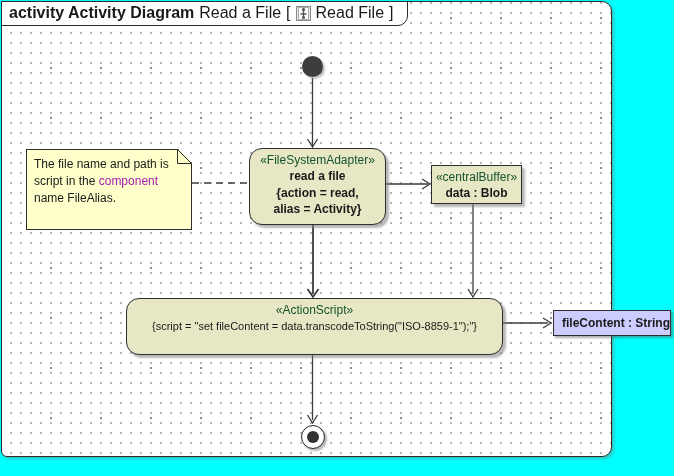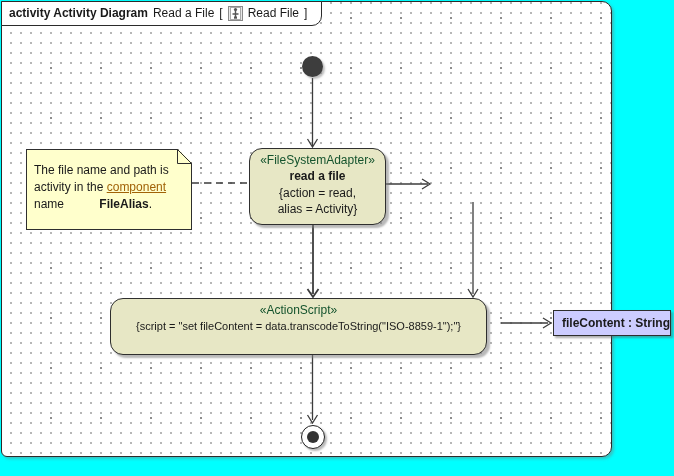--- a/index.html
+++ b/index.html
@@ -19,67 +19,67 @@
     background-size:50px 50px,10px 10px;
     background-position:24px 41px,4px 6px;
     border:1px solid #2b2b2b;
     border-radius:0 10px 10px 6px;
     box-shadow:2px 2px 3px rgba(120,120,120,.45);
   }
   .tab{
     position:absolute;left:-1px;top:-1px;height:20px;z-index:6;
     background:#ffffff;border:1px solid #2b2b2b;border-radius:0 0 10px 0;
     display:flex;align-items:center;gap:5px;
-    padding:1px 14px 2px 7px;font-size:12px;white-space:nowrap;
+    padding:1px 14px 2px 7px;font-size:16px;white-space:nowrap;
   }
   .tab .bold{font-weight:bold;}
   .tab .tok{margin:0;}
   .diagram-icon{width:15px;height:15px;display:inline-block;}
   
   svg.connectors{position:absolute;left:0;top:0;z-index:1;}
   
   .node{
     position:absolute;z-index:3;background:#e7e7c5;border:1.5px solid #2e2e2e;
     box-shadow:3px 3px 2px rgba(125,125,125,.55);
     display:flex;flex-direction:column;align-items:center;justify-content:flex-start;
     font-size:12px;text-align:center;
   }
   .rounded{border-radius:13px;}
   .stereotype{color:#14532d;line-height:16px;margin-top:3px;text-align:center;}
   .node-name{font-weight:bold;line-height:17px;}
-  .node-prop{line-height:16px;}
+  .node-prop{line-height:16px;font-weight:bold;}
   .script-line{line-height:17px;font-size:11px;white-space:nowrap;}
   .read-file{left:247px;top:146px;width:135px;height:75px;}
   .buffer{left:429px;top:163px;width:89px;height:37px;}
-  .transcode{left:108px;top:296px;width:375px;height:55px;}
+  .transcode{left:124px;top:296px;width:375px;height:55px;}
   
   .start-node{
     position:absolute;left:300px;top:54px;width:21px;height:21px;border-radius:50%;
     background:#3d3d3d;z-index:3;box-shadow:2px 2px 2px rgba(125,125,125,.5);
   }
   .final-node{
     position:absolute;left:299px;top:423px;width:22px;height:22px;border-radius:50%;
     background:#ffffff;border:1.5px solid #222;z-index:3;
     box-shadow:2px 2px 2px rgba(125,125,125,.55);
     display:flex;align-items:center;justify-content:center;
   }
   .final-node .dot{width:12px;height:12px;border-radius:50%;background:#333;}
   
   .note{
     position:absolute;left:24px;top:147px;width:166px;height:81px;z-index:3;
     background:#ffffcc;border:1px solid #2e2e2e;
     box-shadow:3px 3px 2px rgba(125,125,125,.55);
     clip-path:polygon(0 0,calc(100% - 14px) 0,100% 14px,100% 100%,0 100%);
-    font-size:12px;line-height:17px;padding:12px 6px 0 7px;box-sizing:border-box;
+    font-size:12px;line-height:17px;padding:6px 6px 0 7px;box-sizing:border-box;
   }
   .note-fold{
     position:absolute;left:175px;top:147px;width:15px;height:15px;z-index:4;
   }
-  .note a{color:#a16207;text-decoration:underline;cursor:pointer;}
-  .note .b{font-weight:bold;margin-left:32px;}
+  .note a{color:#a21caf;cursor:pointer;}
+  .note .b{font-weight:normal;}
   
   .output-pin{
     position:absolute;left:553px;top:310px;width:116px;height:24px;z-index:7;
     background:#ccccff;border:1px solid #2e2e2e;
     box-shadow:2px 2px 2px rgba(90,90,90,.5);
     display:flex;align-items:center;justify-content:flex-end;
     font-size:12px;font-weight:bold;white-space:nowrap;
   }
 </style>
 </head>
@@ -129,34 +129,38 @@
       <rect x="6" y="10.5" width="3" height="2.2" fill="#555"></rect>
     </svg>
     <span class="tok">Read File</span>
     <span class="tok">]</span>
   </div>
 
   <div class="start-node"></div>
 
   <div class="note">
     <div><span>The file name and path is</span></div>
-    <div><span>activity in the </span><a>component</a></div>
+    <div><span>script in the </span><a>component</a></div>
     <div><span>name </span><span class="b">FileAlias</span><span>.</span></div>
   </div>
   <svg class="note-fold" viewBox="0 0 15 15">
     <path d="M0.5 0.5 L14.5 14.5 L0.5 14.5 Z" fill="#ffffcc" stroke="#2e2e2e" stroke-width="1"></path>
   </svg>
 
   <div class="node rounded read-file">
     <div class="stereotype">«FileSystemAdapter»</div>
     <div class="node-name">read a file</div>
     <div class="node-prop">{action = read,</div>
     <div class="node-prop">alias = Activity}</div>
   </div>
 
+  <div class="node buffer">
+    <div class="stereotype">«centralBuffer»</div>
+    <div class="node-name">data : Blob</div>
+  </div>
 
   <div class="node rounded transcode">
     <div class="stereotype">«ActionScript»</div>
     <div class="script-line">{script = "set fileContent = data.transcodeToString("ISO-8859-1");"}</div>
   </div>
 
   <div class="final-node">
     <div class="dot"></div>
   </div>
 

